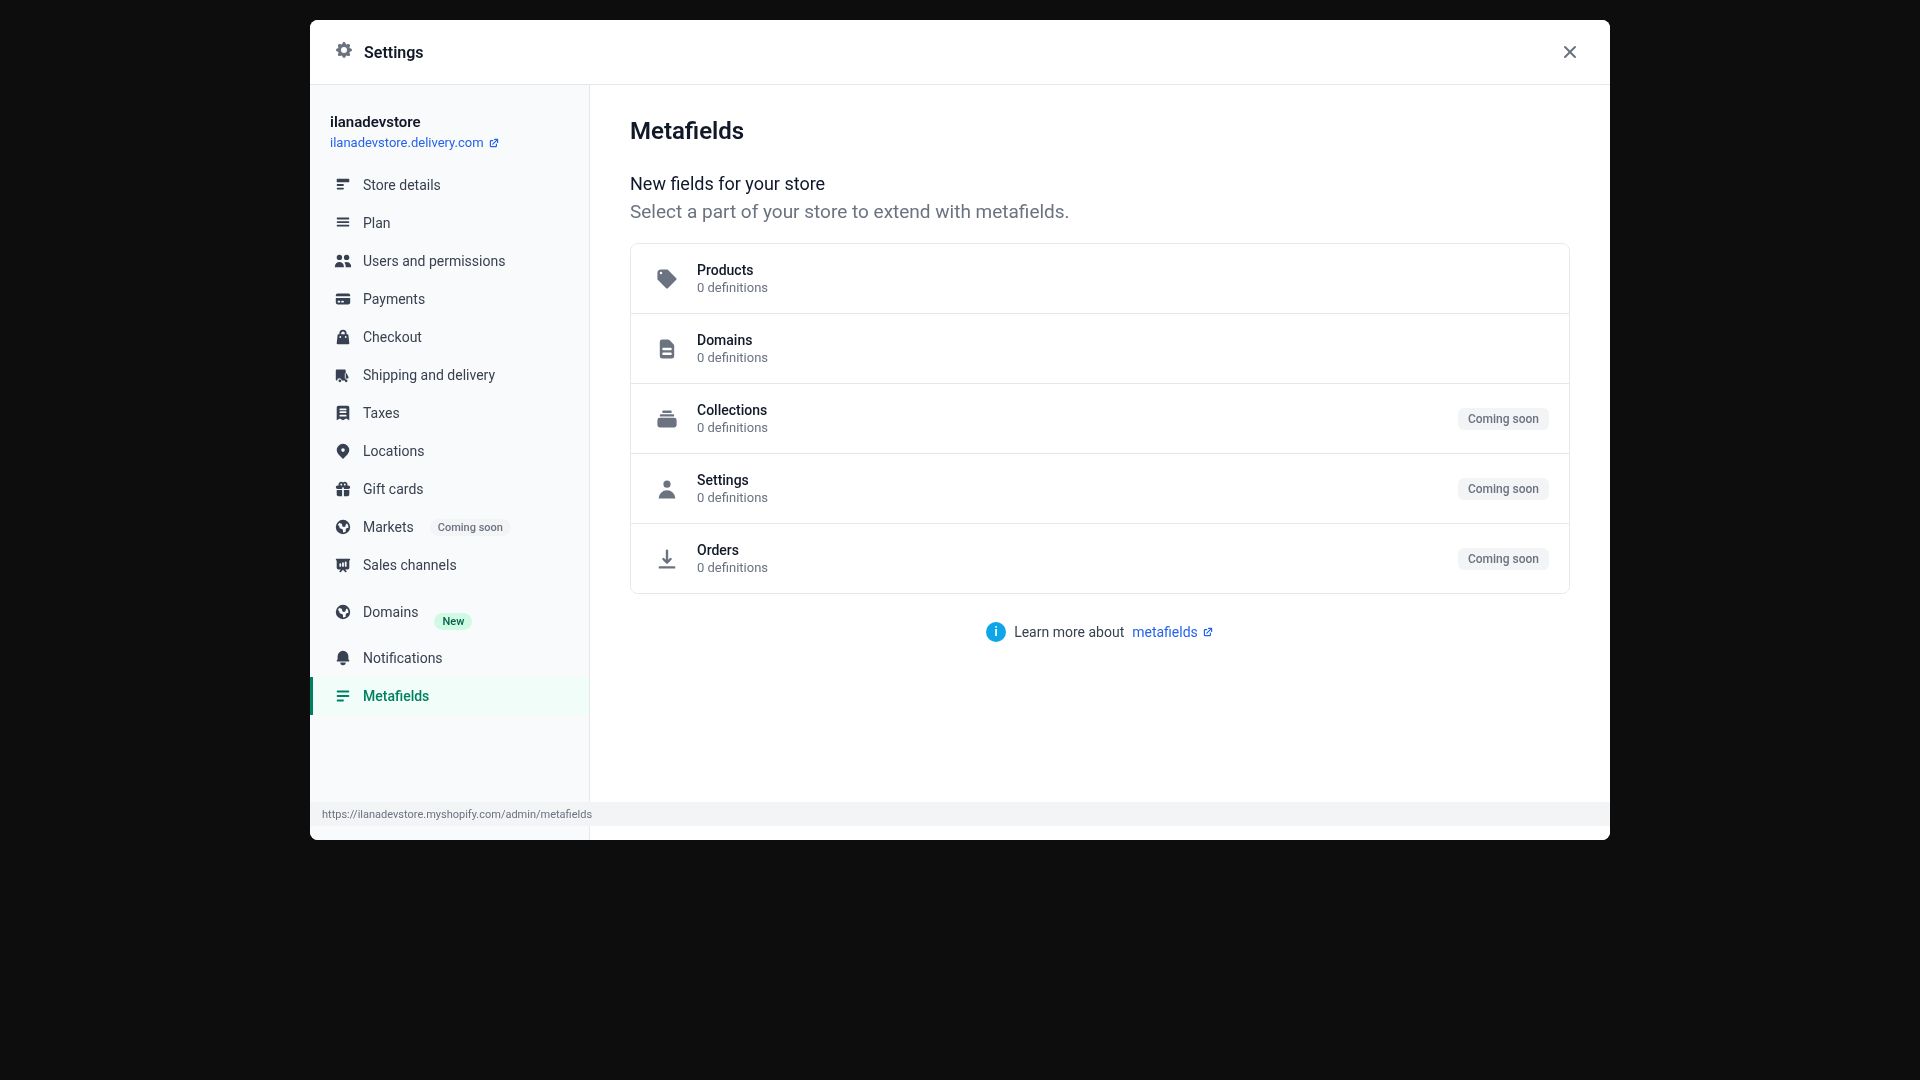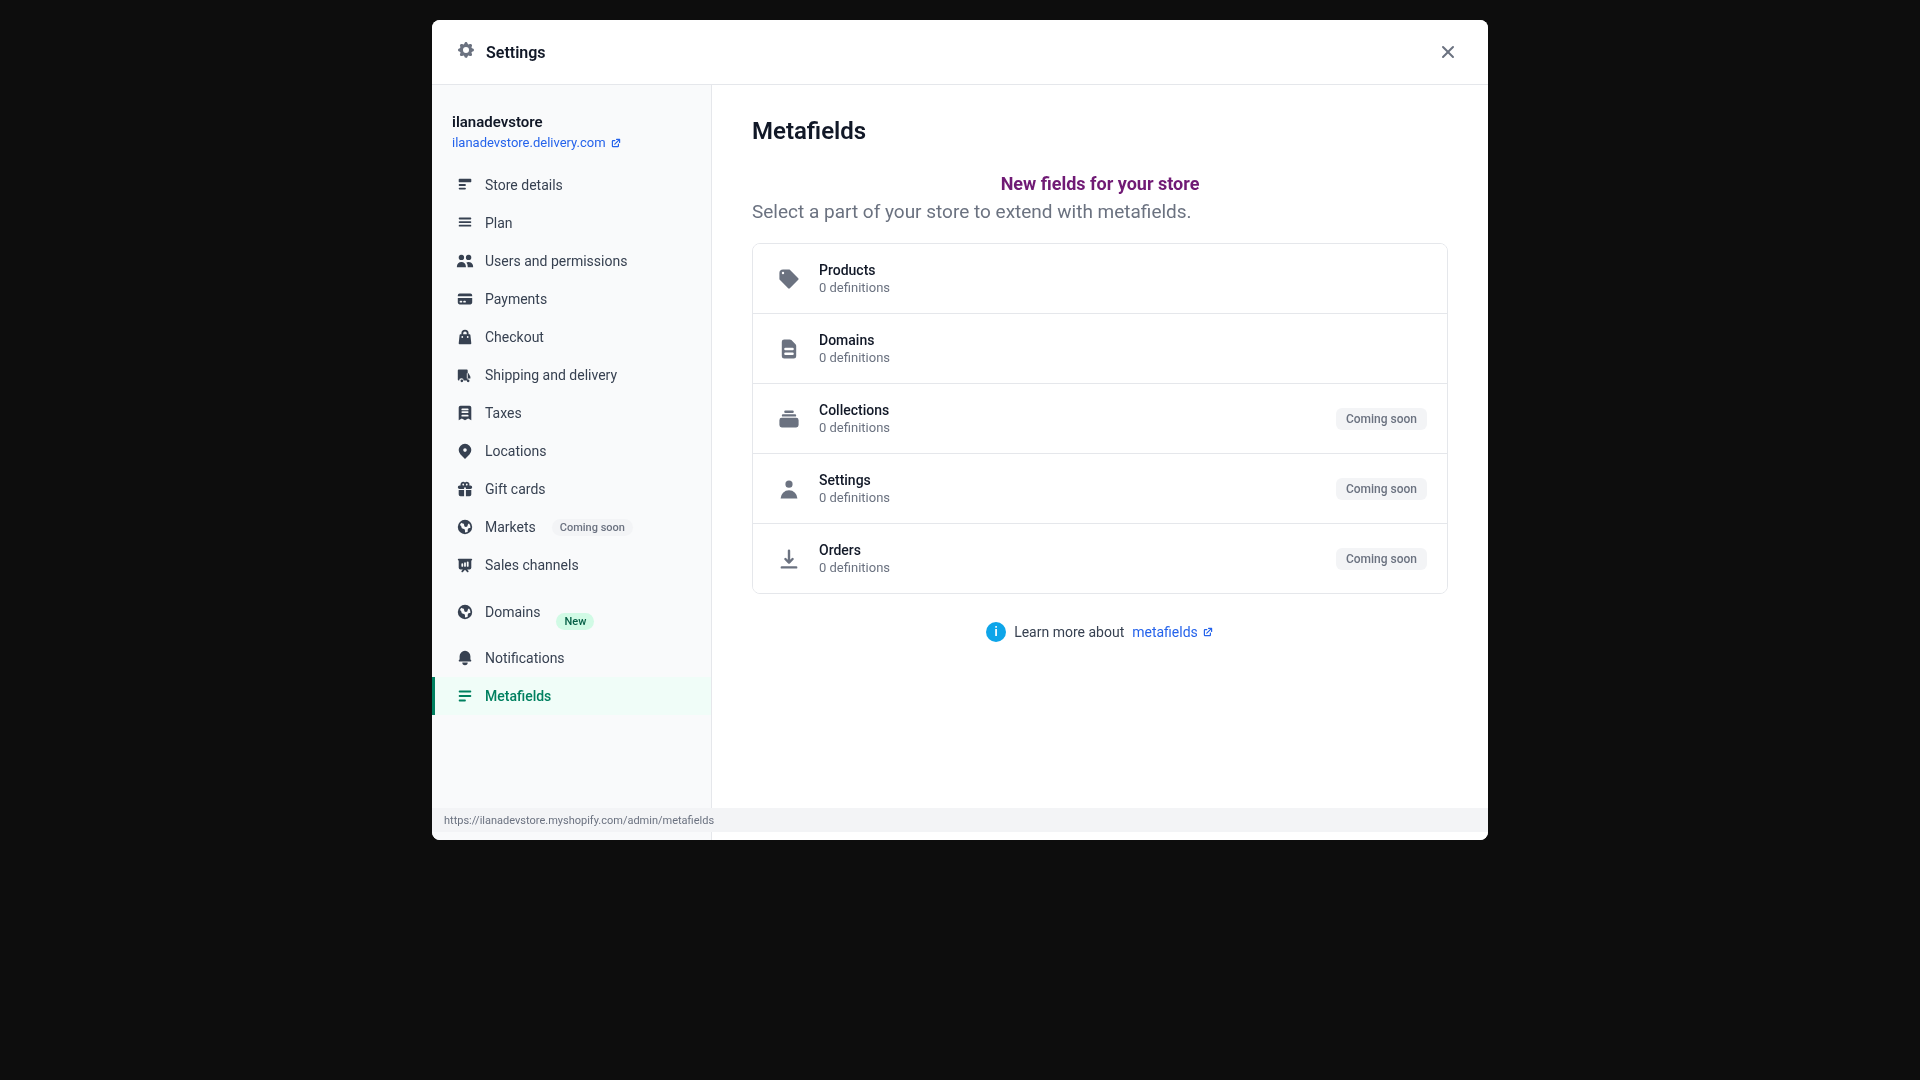--- a/index.html
+++ b/index.html
@@ -18,21 +18,21 @@
       top: 0; left: 0; right: 0; bottom: 0;
       background: rgba(0,0,0,0.5);
       display: flex;
       align-items: flex-start;
       justify-content: center;
       padding-top: 20px;
     }
     .modal {
       background: #fff;
       border-radius: 8px;
-      width: 1056px;
+      width: 1300px;
       min-height: 820px;
       display: flex;
       flex-direction: column;
       position: relative;
       overflow: hidden;
     }
     .modal-header {
       display: flex;
       align-items: center;
       justify-content: space-between;
@@ -147,24 +147,23 @@
       overflow-y: auto;
     }
     .page-title {
       font-size: 24px;
       font-weight: 600;
       color: #111827;
       margin-bottom: 28px;
     }
     .section-title {
       font-size: 18px;
-      font-weight: 700;
-      color: #701a75;
+      font-weight: 400;
+      color: #0f172a;
       margin-bottom: 6px;
-      text-align: center;
     }
     .section-subtitle {
       font-size: 19px;
       color: #6b7280;
       margin-bottom: 20px;
     }
     .metafield-list {
       border: 1px solid #e5e7eb;
       border-radius: 8px;
       overflow: hidden;
@@ -234,21 +233,21 @@
       justify-content: center;
       color: white;
       font-size: 12px;
       font-weight: bold;
     }
     .gear-icon-header {
       color: #6b7280;
     }
     .status-bar {
       position: absolute;
-      bottom: 8px;
+      bottom: 14px;
       left: 0;
       right: 0;
       height: 24px;
       background: #f3f4f6;
       padding: 4px 12px;
       font-size: 11px;
       color: #6b7280;
       display: flex;
       align-items: center;
     }

